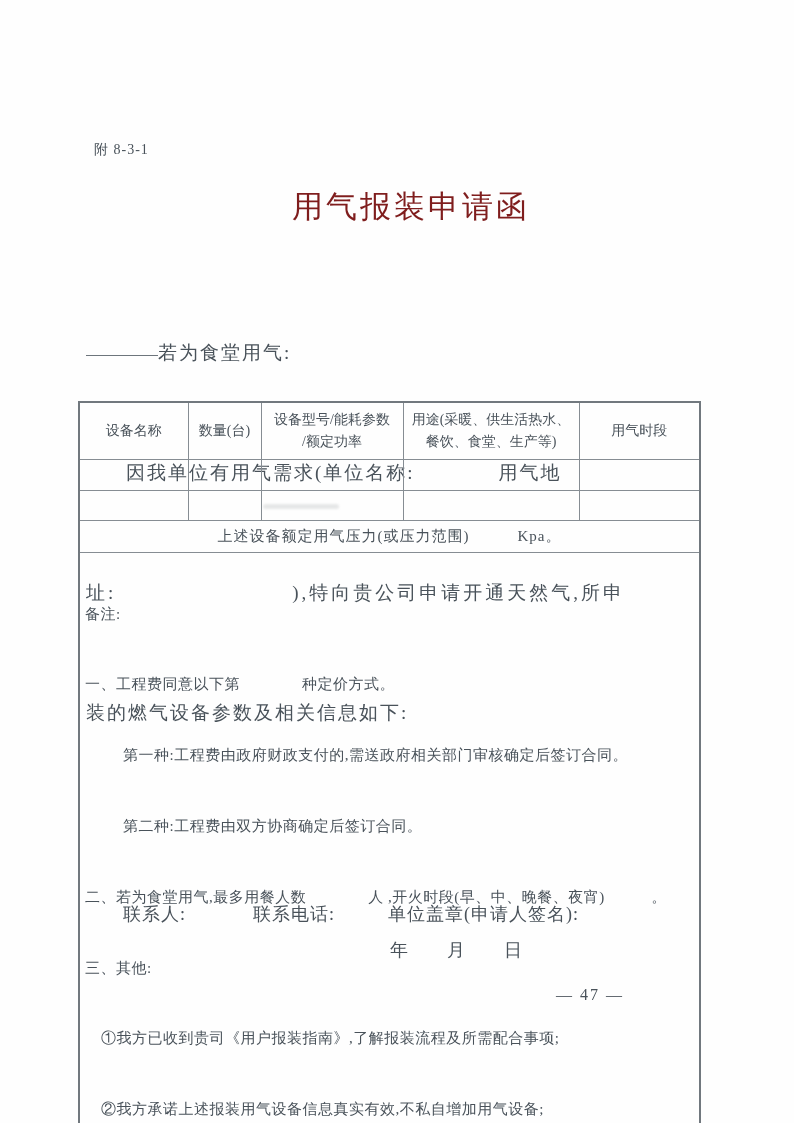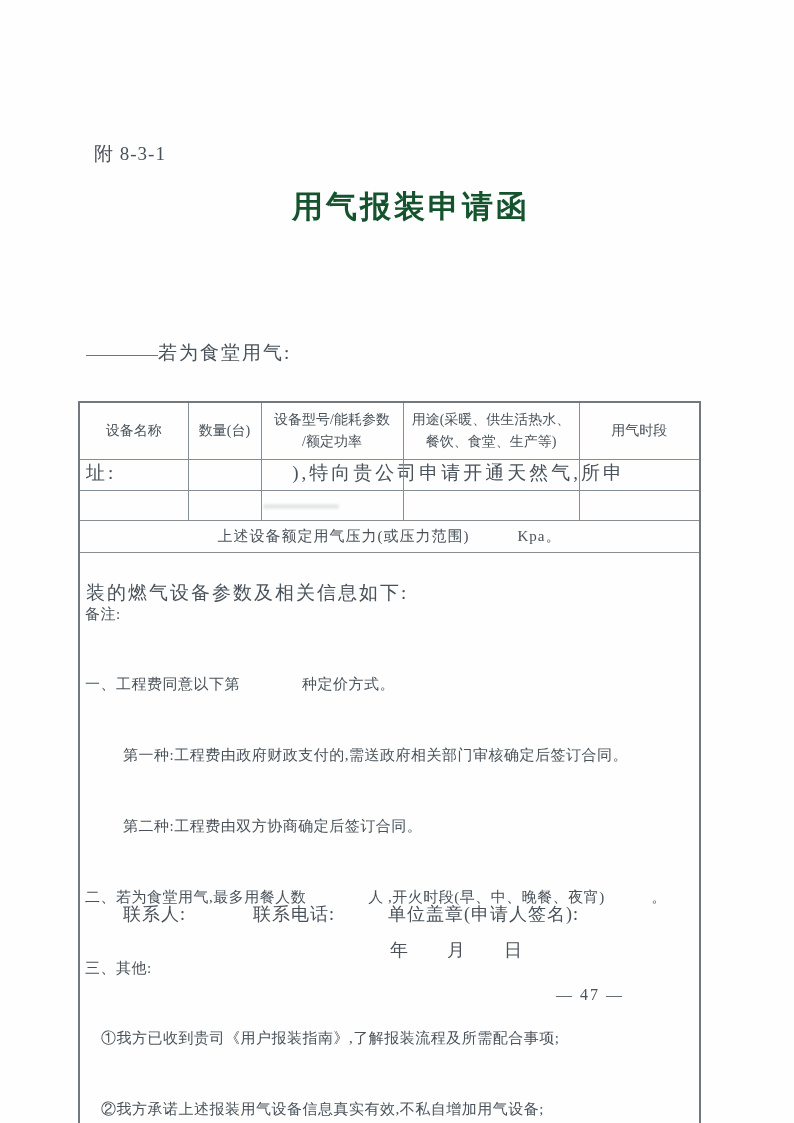--- a/index.html
+++ b/index.html
@@ -7,27 +7,27 @@
     position:relative;
     width:794px;height:1123px;
     margin:0 auto;
     background:#fefefe;
     font-family:"Liberation Serif", serif;
     color:#49525a;
     overflow:hidden;
   }
   .doc-number{
     position:absolute;left:94px;top:141px;
-    font-size:19px;letter-spacing:1px;
+    font-size:14px;letter-spacing:1px;
   }
   .doc-title{
     position:absolute;left:0;right:0;top:186px;
     text-align:center;text-indent:28px;
-    font-size:31px;font-weight:bold;letter-spacing:3px;
-    color:#14532d;
+    font-size:31px;font-weight:normal;letter-spacing:3px;
+    color:#7f1d1d;
     font-family:"Liberation Sans", sans-serif;
   }
   .intro{
     position:absolute;left:86px;top:253px;width:640px;
     font-size:19px;line-height:40px;letter-spacing:2px;
     white-space:pre-wrap;
   }
   .blank-underline{
     display:inline-block;width:72px;height:1px;
     border-bottom:1px solid #6d757c;vertical-align:baseline;
@@ -78,20 +78,21 @@
 <body>
 
 <div class="page">
 
   <div class="doc-number">附 8-3-1</div>
 
   <div class="doc-title">用气报装申请函</div>
 
   <div class="intro">
     <div><span class="blank-underline"></span><span>若为食堂用气:</span></div>
+    <div class="intro-line-1">因我单位有用气需求(单位名称:　　　　用气地</div>
     <div class="intro-line-2">址:　　　　　　　　),特向贵公司申请开通天然气,所申</div>
     <div>装的燃气设备参数及相关信息如下:</div>
   </div>
 
   <table class="form-table">
     <colgroup>
       <col style="width:109px">
       <col style="width:73px">
       <col style="width:142px">
       <col style="width:176px">

